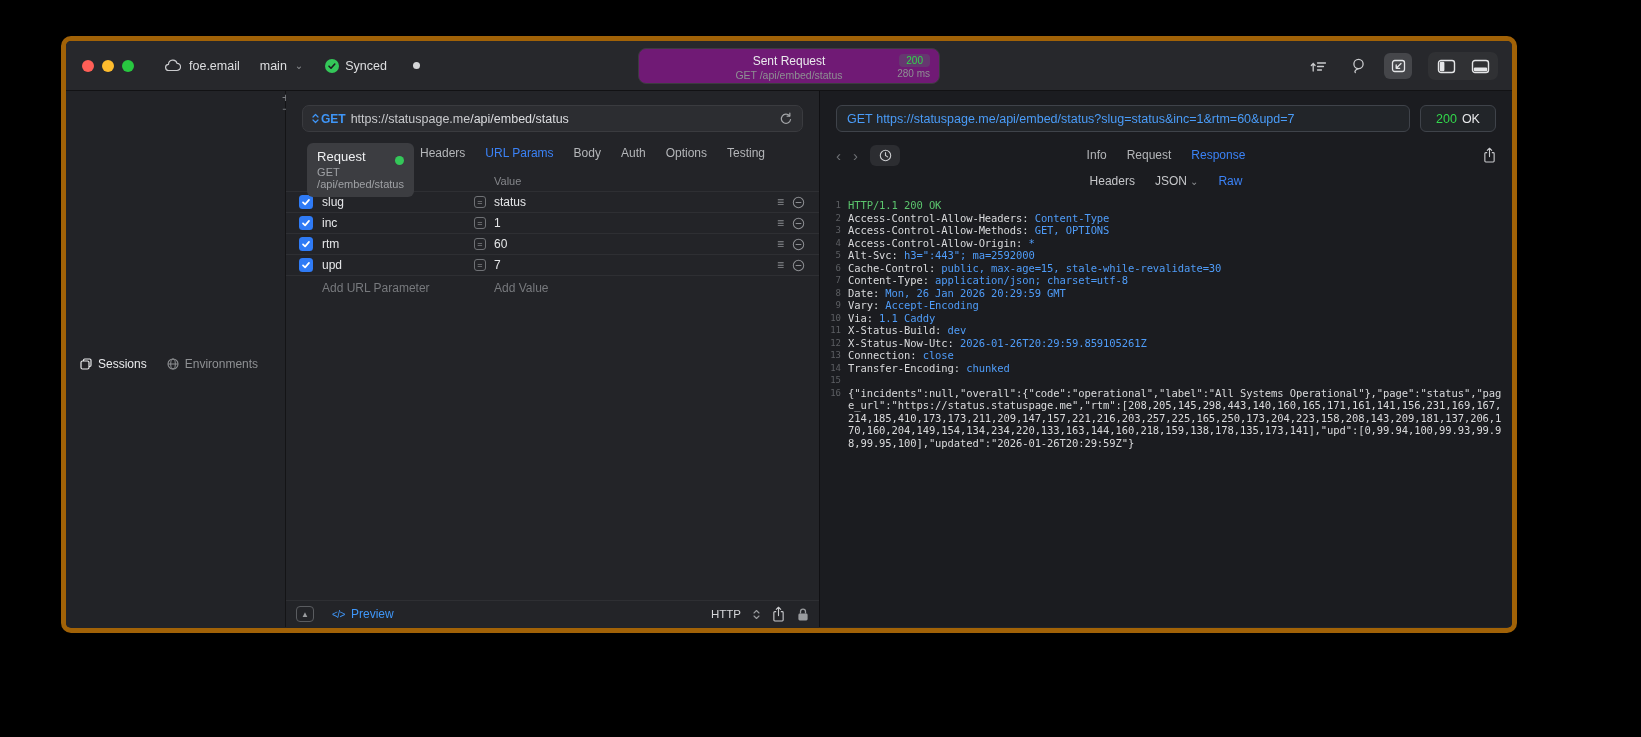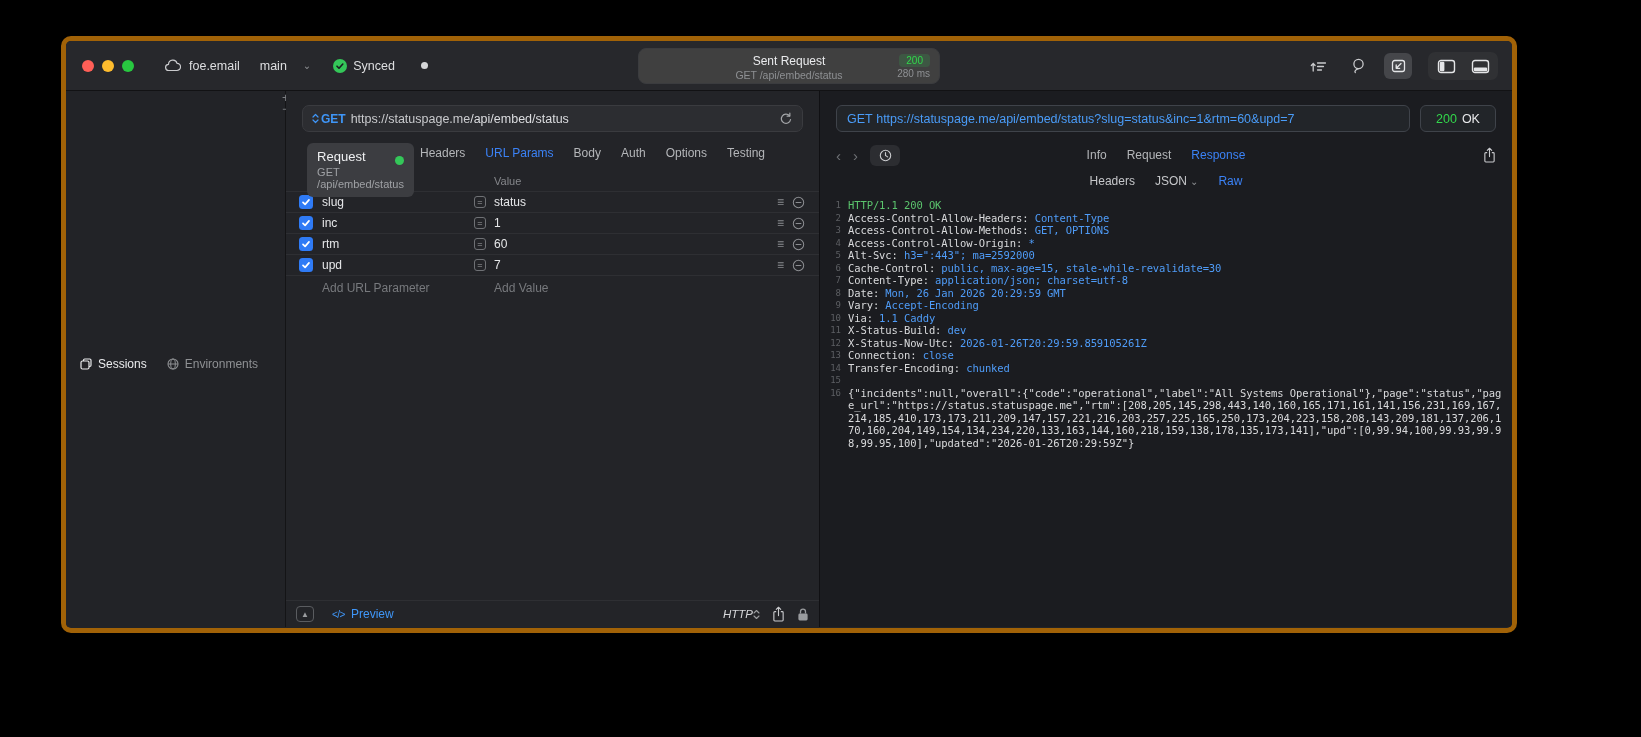--- a/index.html
+++ b/index.html
@@ -9,26 +9,26 @@
             background:#222327; border:5px solid #a16207; border-radius:10px; overflow:hidden;
             box-shadow:0 30px 70px rgba(0,0,0,.65); }
 
   
   .toolbar { height:50px; background:#27282c; border-bottom:1px solid #121214;
              display:flex; align-items:center; padding:0 16px; position:relative; }
   .traffic { display:flex; gap:8px; }
   .tl { width:12px; height:12px; border-radius:50%; display:inline-block; }
   .tl.red{background:#ff5f57;} .tl.yellow{background:#febc2e;} .tl.green{background:#28c840;}
   .tb-left { display:flex; align-items:center; margin-left:30px; gap:8px; color:#dedfe1; font-size:12.5px; }
-  .branch { display:flex; align-items:center; gap:16px; margin-left:12px; color:#dedfe1; }
+  .branch { display:flex; align-items:center; gap:8px; margin-left:12px; color:#dedfe1; }
   .chev-sm { color:#8e9093; font-size:10px; }
   .synced { display:flex; align-items:center; gap:6px; margin-left:14px; }
   .unsaved-dot { width:7px; height:7px; border-radius:50%; background:#d5d6d8; margin-left:18px; }
   .center-widget { position:absolute; left:50%; transform:translateX(-50%); top:7px;
-                   width:302px; height:36px; background:#404040; border:1px solid #3b3c3f; border-radius:8px; }
+                   width:302px; height:36px; background:#701a75; border:1px solid #3b3c3f; border-radius:8px; }
   .cw-title { text-align:center; font-size:12px; color:#eaebed; margin-top:5px; }
   .cw-sub { text-align:center; font-size:10.5px; color:#8e9093; margin-top:1px; }
   .pill200 { position:absolute; right:9px; top:5px; font-size:10px; color:#32d74b;
              background:rgba(48,209,88,.16); border-radius:4px; padding:1px 7px; }
   .ms { position:absolute; right:9px; bottom:4px; font-size:10px; color:#8e9093; }
   .tb-right { position:absolute; right:14px; top:0; height:50px; display:flex; align-items:center; gap:12px; }
   .tb-btn { width:28px; height:26px; display:flex; align-items:center; justify-content:center; border-radius:6px; }
   .tb-btn.active { background:#45464a; }
   .pane-group { display:flex; background:#303134; border-radius:7px; padding:2px; gap:2px; margin-left:4px; }
   .pane-group .tb-btn { height:24px; width:32px; }
@@ -79,21 +79,21 @@
             display:flex; align-items:center; justify-content:center; }
   .row-actions { display:flex; gap:8px; align-items:center; justify-content:flex-end; padding-right:14px; }
   .ham { color:#8a8c90; font-size:12px; line-height:10px; }
   .req-footer { margin-top:auto; height:27px; border-top:1px solid #2e2f33; display:flex; align-items:center;
                 padding:0 10px; gap:10px; }
   .panel-btn { width:18px; height:16px; border:1px solid #5a5c60; border-radius:4px; display:flex;
                align-items:center; justify-content:center; color:#9a9c9f; font-size:8px; }
   .preview { color:#3f96f8; font-size:12px; display:flex; align-items:center; gap:6px; margin-left:8px; }
   .preview .code-g { font-size:10px; letter-spacing:-0.5px; }
   .footer-right { margin-left:auto; display:flex; align-items:center; gap:12px; color:#d6d7da; font-size:11.5px; }
-  .http-sel { display:flex; align-items:center; gap:0;font-style:italic; }
+  .http-sel { display:flex; align-items:center; gap:12px; }
 
   
   .resp-top { display:flex; gap:10px; padding:14px 16px 9px; }
   .resp-url { flex:1; height:27px; border:1px solid #3f434a; background:#222529; border-radius:6px;
               display:flex; align-items:center; padding:0 10px; color:#4a9cf8; font-size:12.5px;
               white-space:nowrap; overflow:hidden; }
   .resp-status { width:76px; height:27px; border:1px solid #3f434a; background:#222529; border-radius:6px;
                  display:flex; align-items:center; justify-content:center; gap:5px; font-size:12.5px; }
   .resp-status .code { color:#32d74b; } .resp-status .ok { color:#e8e9eb; }
   .resp-nav { display:flex; align-items:center; padding:0 16px; height:28px; position:relative; }

